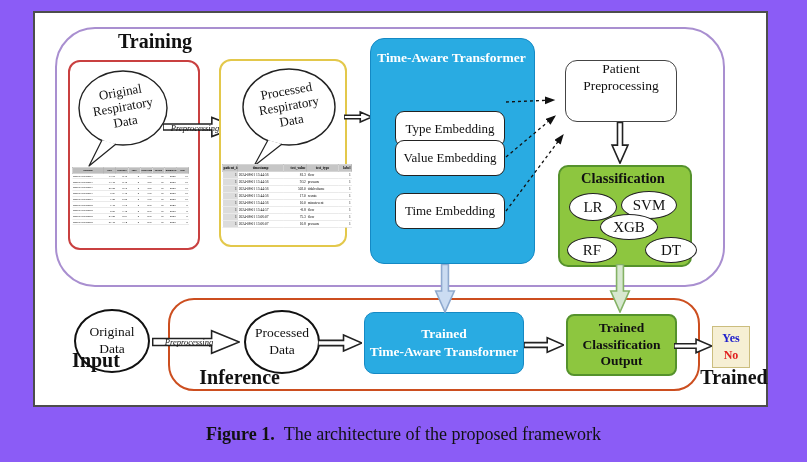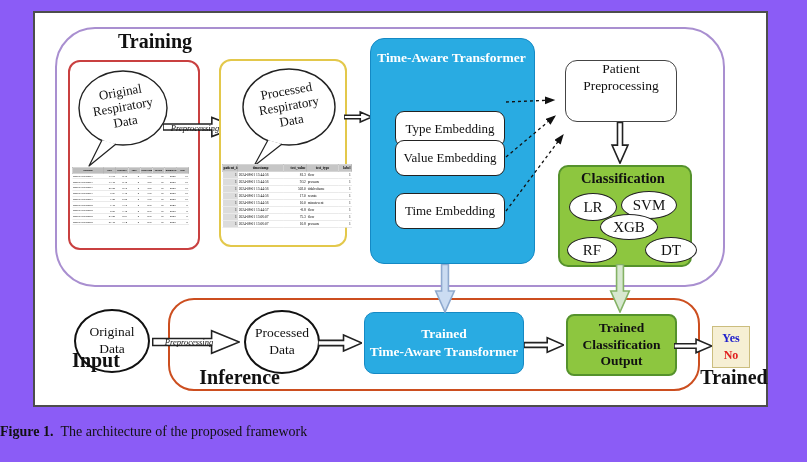--- a/index.html
+++ b/index.html
@@ -25,21 +25,21 @@
          font-size:13.5px;line-height:1.25;color:#111;}
   .trained-blue{left:364px;top:312px;width:158px;height:60px;background:#29abe2;border:1px solid #1589c4;border-radius:10px;
          display:flex;flex-direction:column;align-items:center;justify-content:center;color:#fff;font-weight:bold;font-size:13.5px;line-height:1.35;}
   .trained-green{left:566px;top:314px;width:107px;height:58px;background:#8dc63f;border:2px solid #55922c;border-radius:8px;
          display:flex;flex-direction:column;align-items:center;justify-content:center;color:#111;font-weight:bold;font-size:13.5px;line-height:1.25;}
   .yesno{left:712px;top:326px;width:36px;height:40px;background:#f6efd4;border:1.5px solid #cbbd7e;
          display:flex;flex-direction:column;align-items:center;justify-content:center;font-weight:bold;font-size:12px;line-height:1.4;}
   .yes{color:#2020cc;}.no{color:#e02020;}
   .bubble-text{transform:rotate(-10deg);text-align:center;font-size:13px;line-height:1.15;color:#111;}
   .prep-label{font-style:italic;font-weight:normal;font-size:8.5px;color:#111;text-align:center;white-space:nowrap;}
-  .caption{left:0;top:424px;width:807px;font-size:14px;color:#111;}
+  .caption{left:0;top:424px;width:807px;text-align:center;font-size:18px;color:#111;}
   .caption b{font-weight:bold;}
   .scale-wrap{transform:scale(0.5);transform-origin:0 0;}
   table.mini{border-collapse:collapse;background:#fff;table-layout:fixed;}
   table.mini th{background:#c6c6c6;font-weight:bold;padding:0 2px;border:0.5px solid #aaa;overflow:hidden;white-space:nowrap;}
   table.mini td{padding:0 2px;border-bottom:0.6px solid #d4d4d4;overflow:hidden;white-space:nowrap;}
   table.pt{width:238px;font-size:7px;}
   table.pt tr{height:14px;}
   table.pt th:nth-child(1){width:26px;}  table.pt th:nth-child(2){width:86px;}
   table.pt th:nth-child(3){width:42px;text-align:right;}  table.pt th:nth-child(4){width:58px;}
   table.pt th:nth-child(5){width:22px;text-align:right;}

